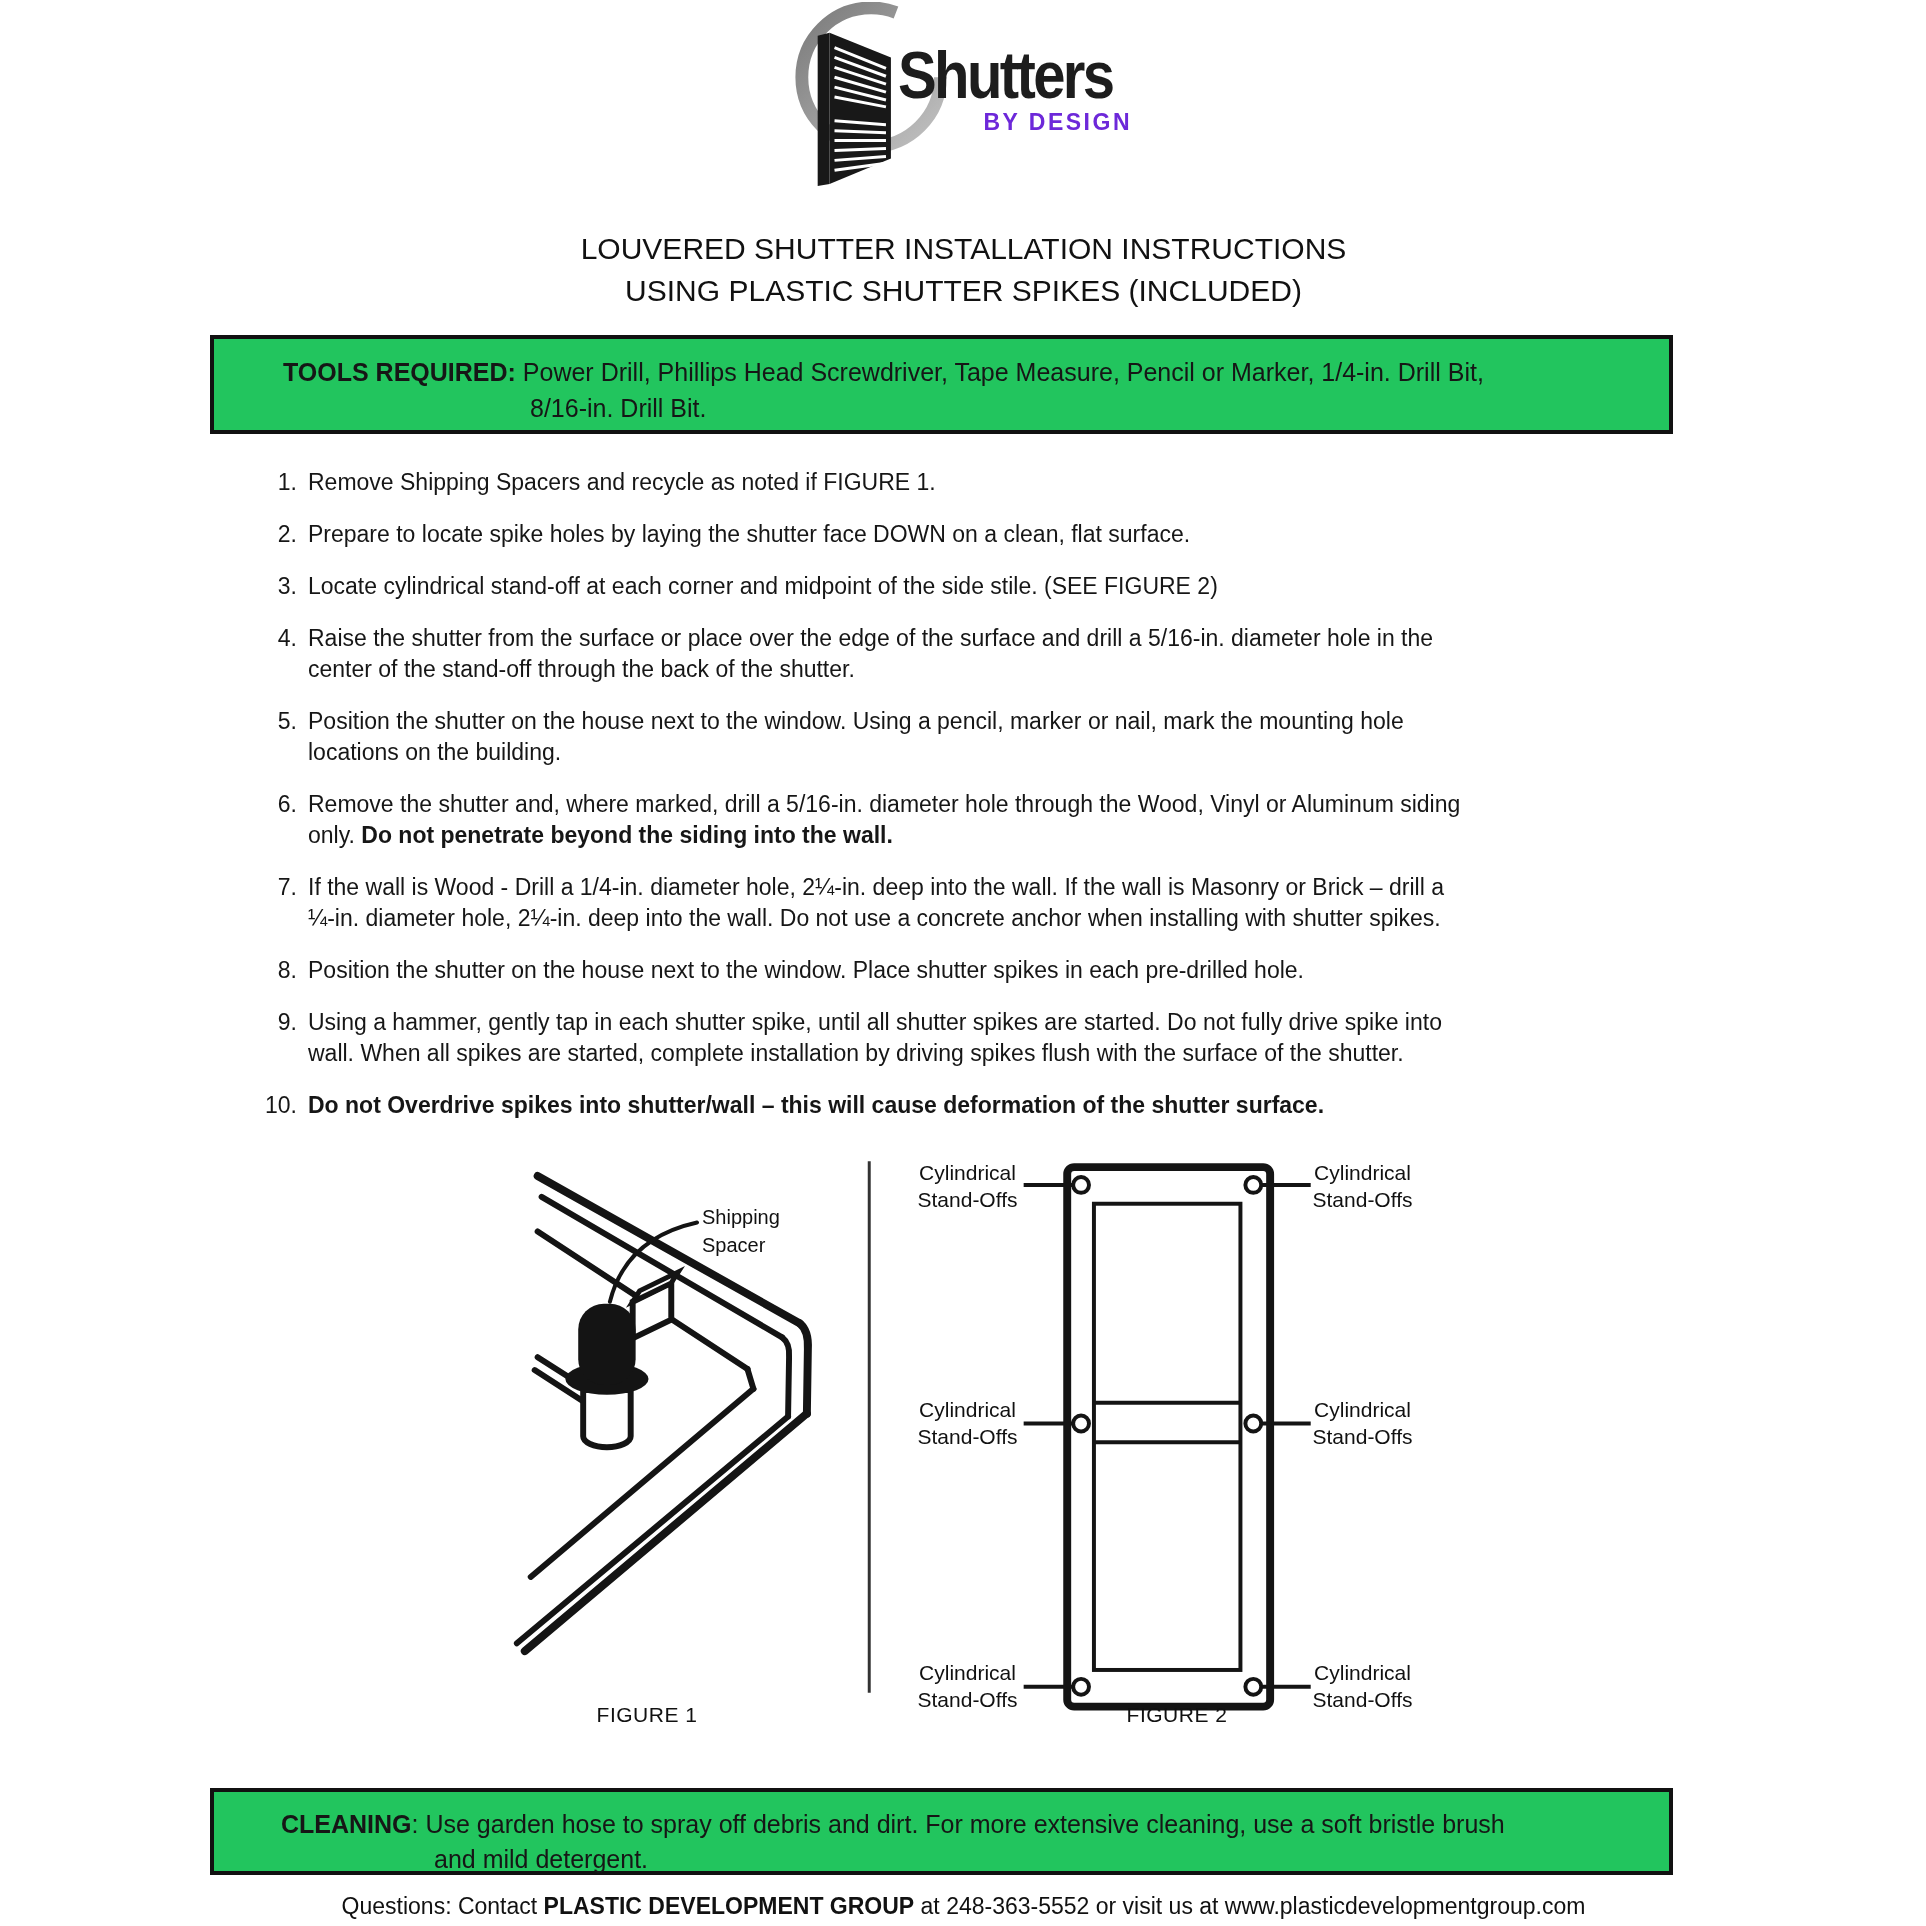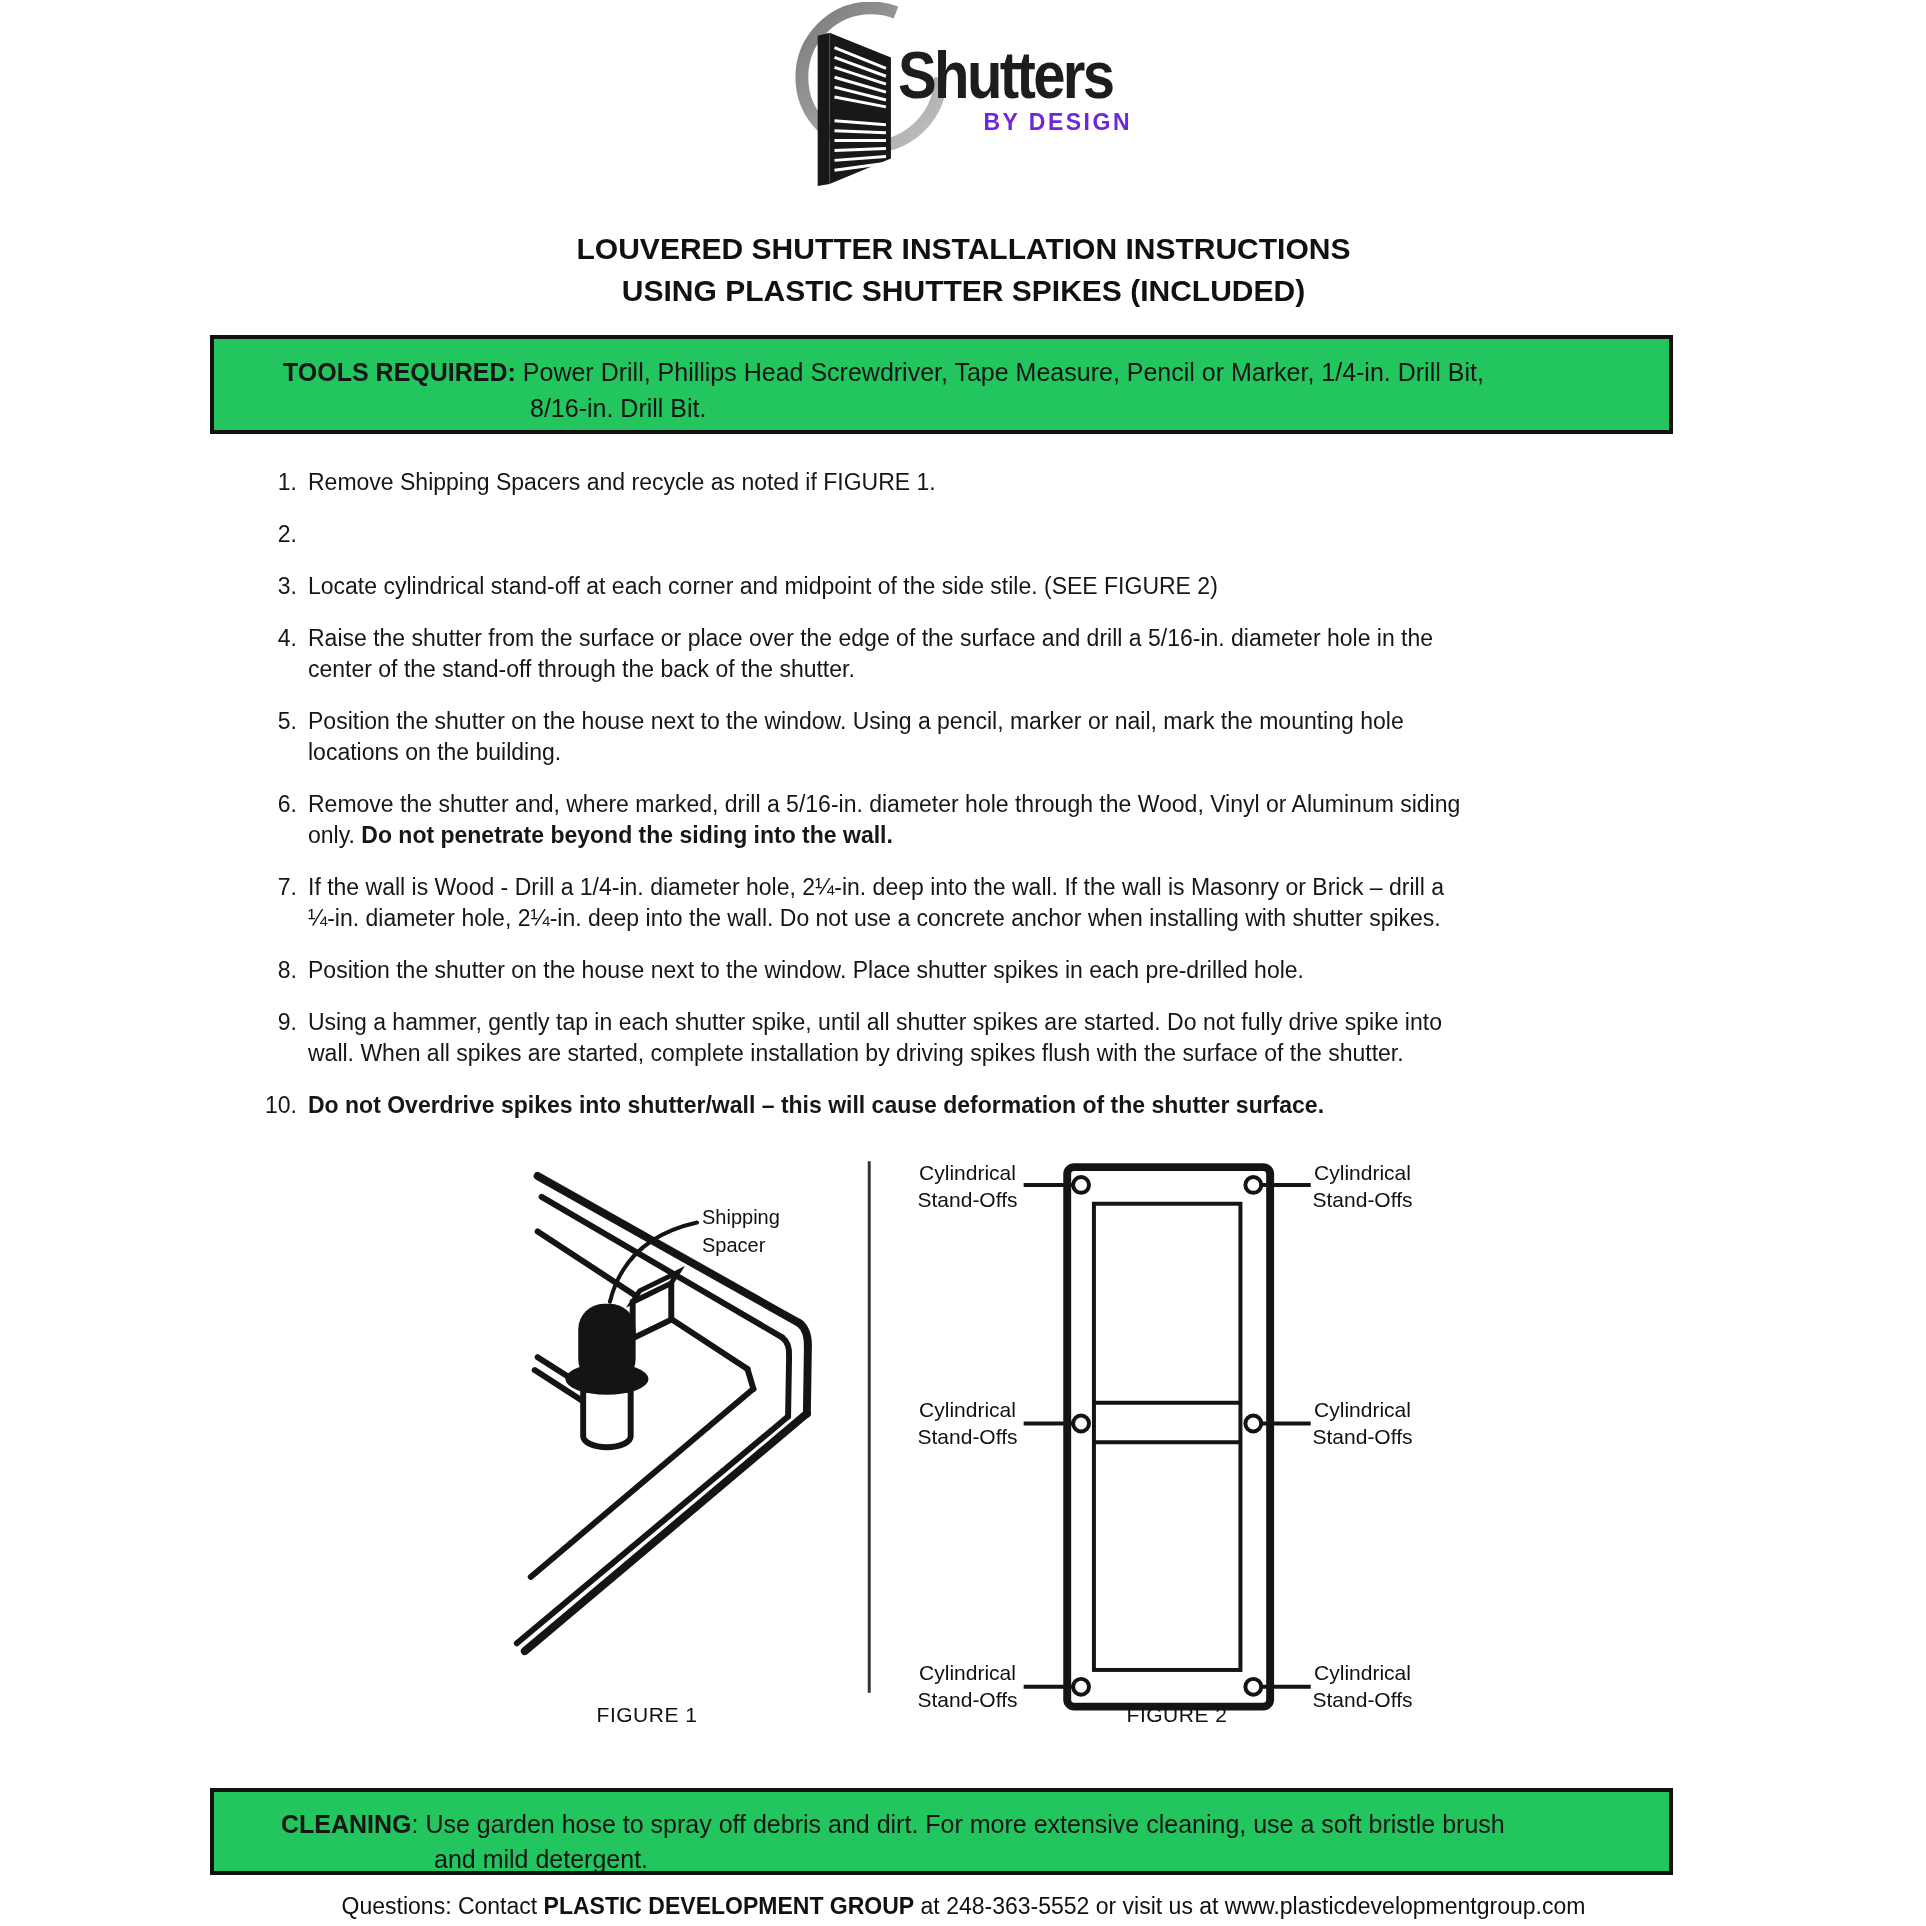--- a/index.html
+++ b/index.html
@@ -18,21 +18,21 @@
     letter-spacing:-3px;line-height:66px;color:#1d1d1d;
     transform:scaleX(.88);transform-origin:left top;white-space:nowrap;
   }
   .tagline{
     position:absolute;left:196px;top:107px;width:164px;text-align:right;
     font-size:23px;font-weight:bold;letter-spacing:2.5px;color:#6d28d9;white-space:nowrap;
   }
 
   
   .title{left:0;top:228px;width:1927px;text-align:center;
-    font-size:30px;font-weight:bold;line-height:42px;color:#111;}
+    font-size:30px;font-weight:normal;line-height:42px;color:#111;}
 
   
   .rulebox{left:210px;width:1463px;border:4px solid #111;box-sizing:border-box;background:#22c55e;}
   .tools-box{top:335px;height:99px;padding:15px 0 0 69px;font-size:25px;line-height:36px;}
   .tools-box .cont{margin-left:247px;}
   .cleaning-box{top:1788px;height:87px;padding:15px 8px 0 67px;font-size:25px;line-height:35px;}
   .cleaning-box .cont{margin-left:153px;}
 
   
   .instructions{left:210px;top:467px;display:flex;flex-direction:column;gap:21px;
@@ -105,20 +105,23 @@
 
 <div class="abs instructions" id="instructions">
     <div class="item">
       <div class="num">1.</div>
       <div class="txt">
         <div class="line"><span>Remove Shipping Spacers and recycle as noted if FIGURE 1.</span></div>
       </div>
     </div>
     <div class="item">
       <div class="num">2.</div>
+      <div class="txt">
+        <div class="line"><span>Prepare to locate spike holes by laying the shutter face DOWN on a clean, flat surface.</span></div>
+      </div>
     </div>
     <div class="item">
       <div class="num">3.</div>
       <div class="txt">
         <div class="line"><span>Locate cylindrical stand-off at each corner and midpoint of the side stile. (SEE FIGURE 2)</span></div>
       </div>
     </div>
     <div class="item">
       <div class="num">4.</div>
       <div class="txt">

